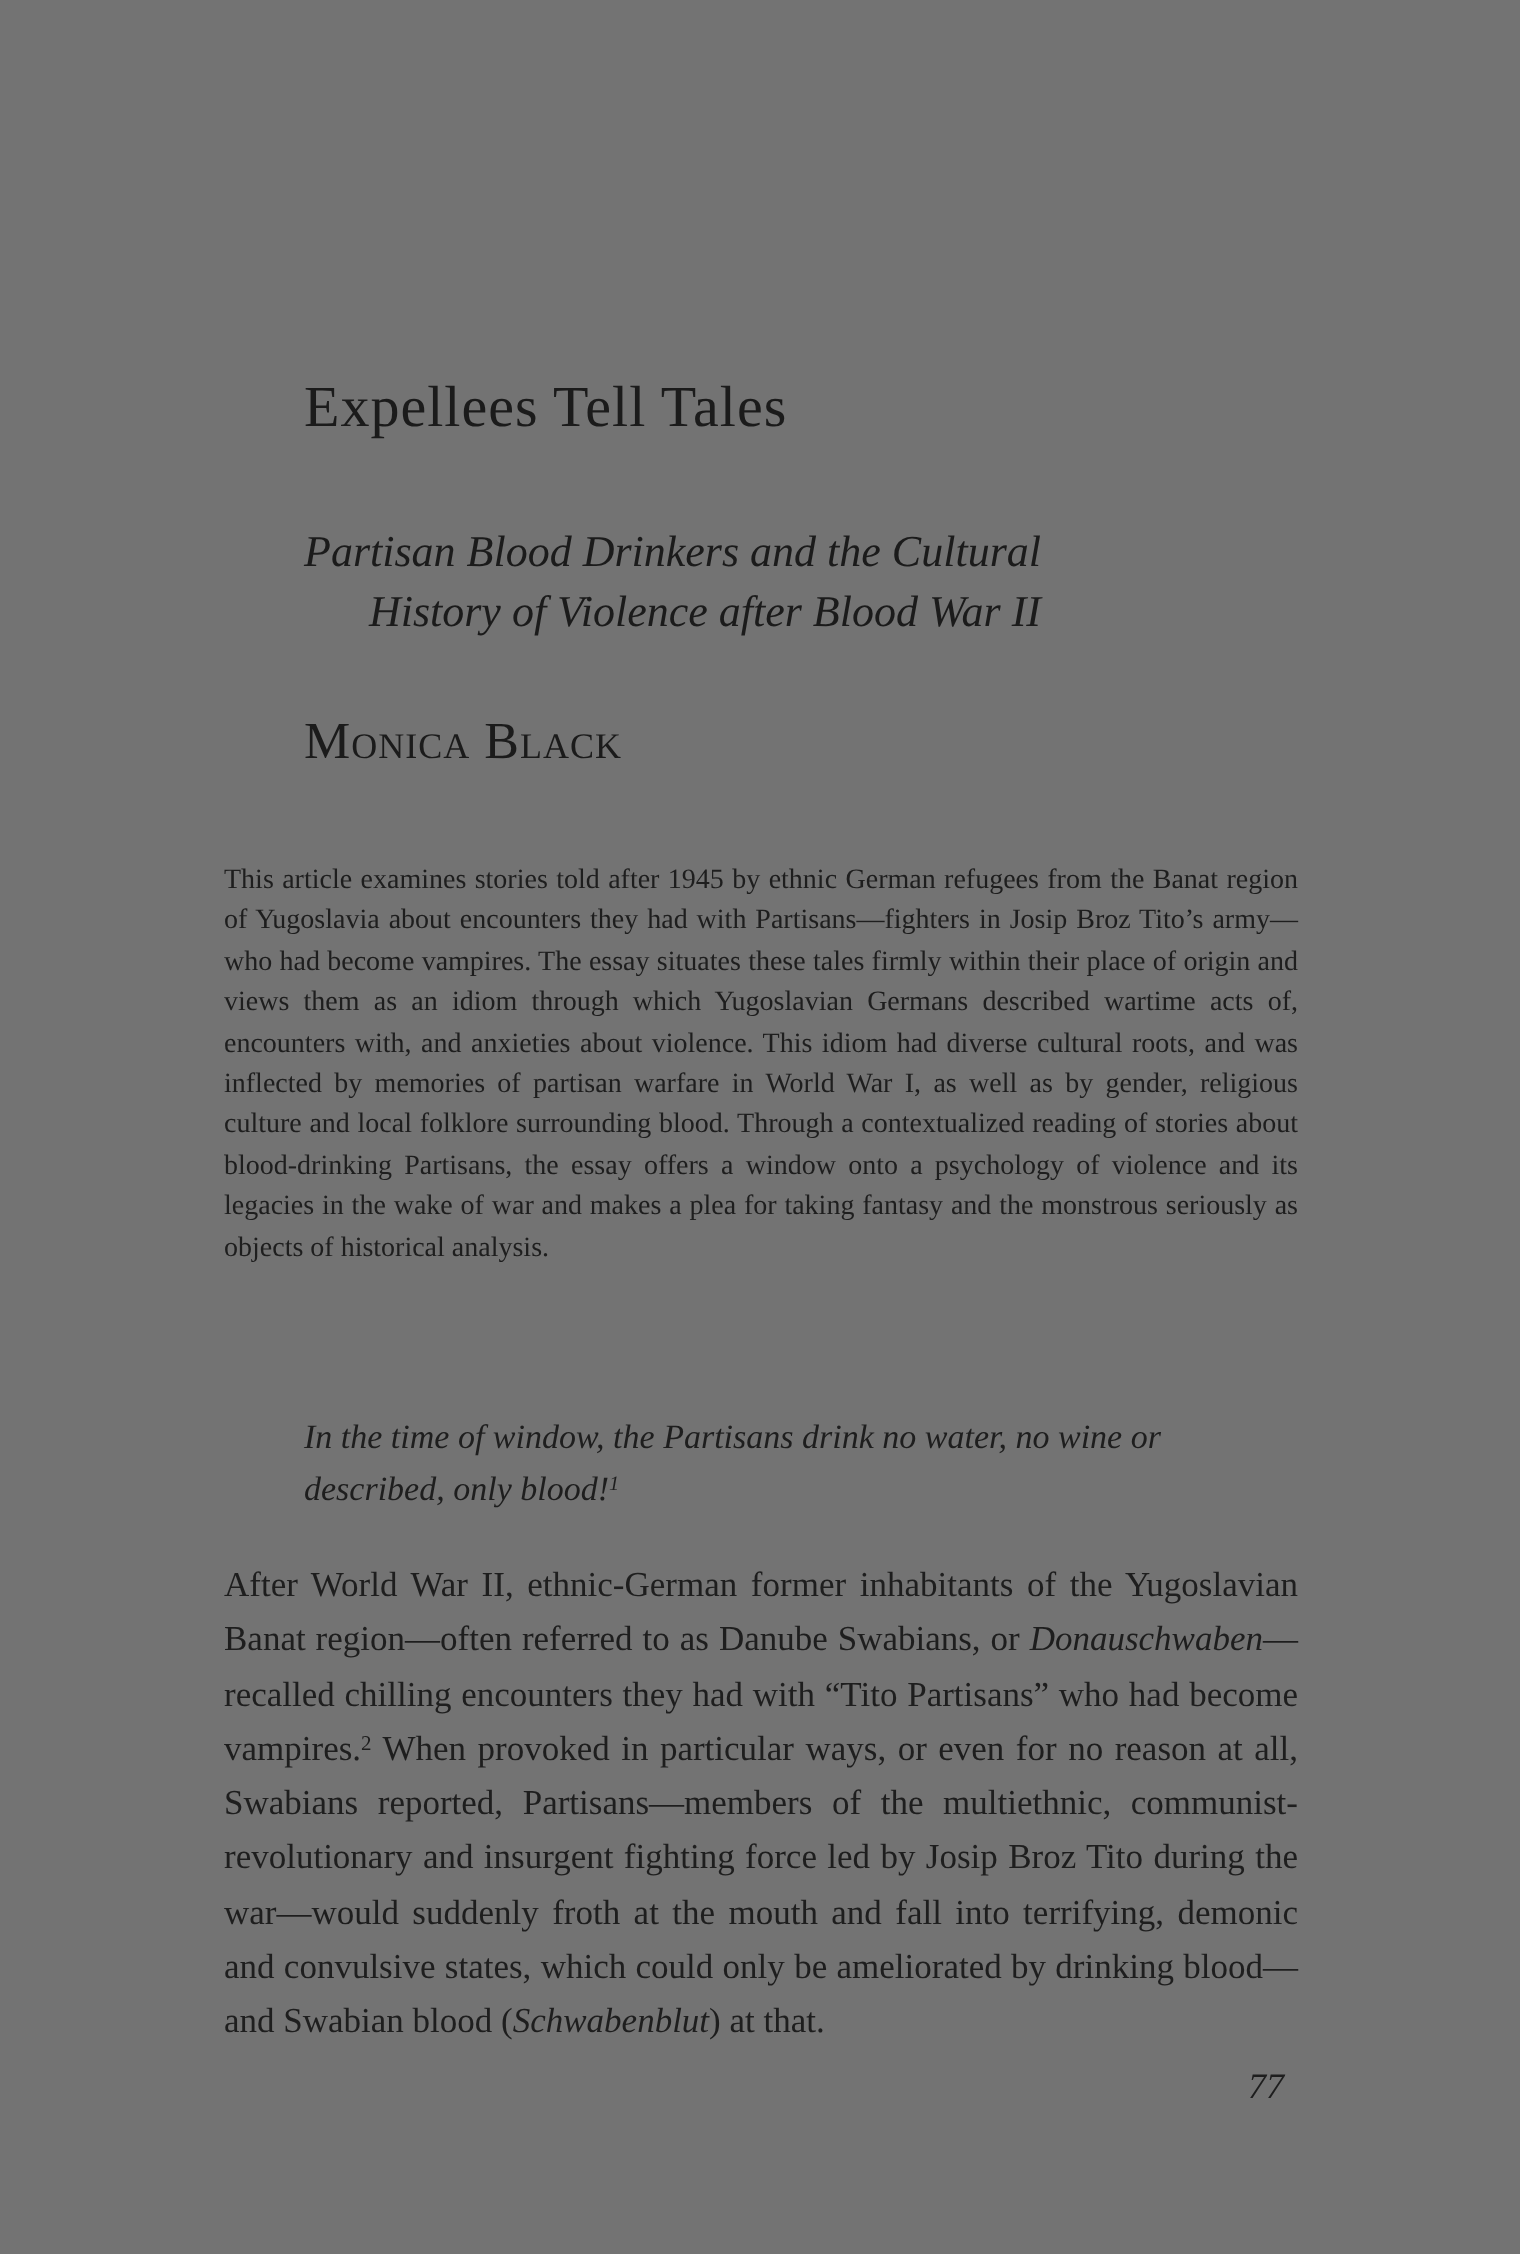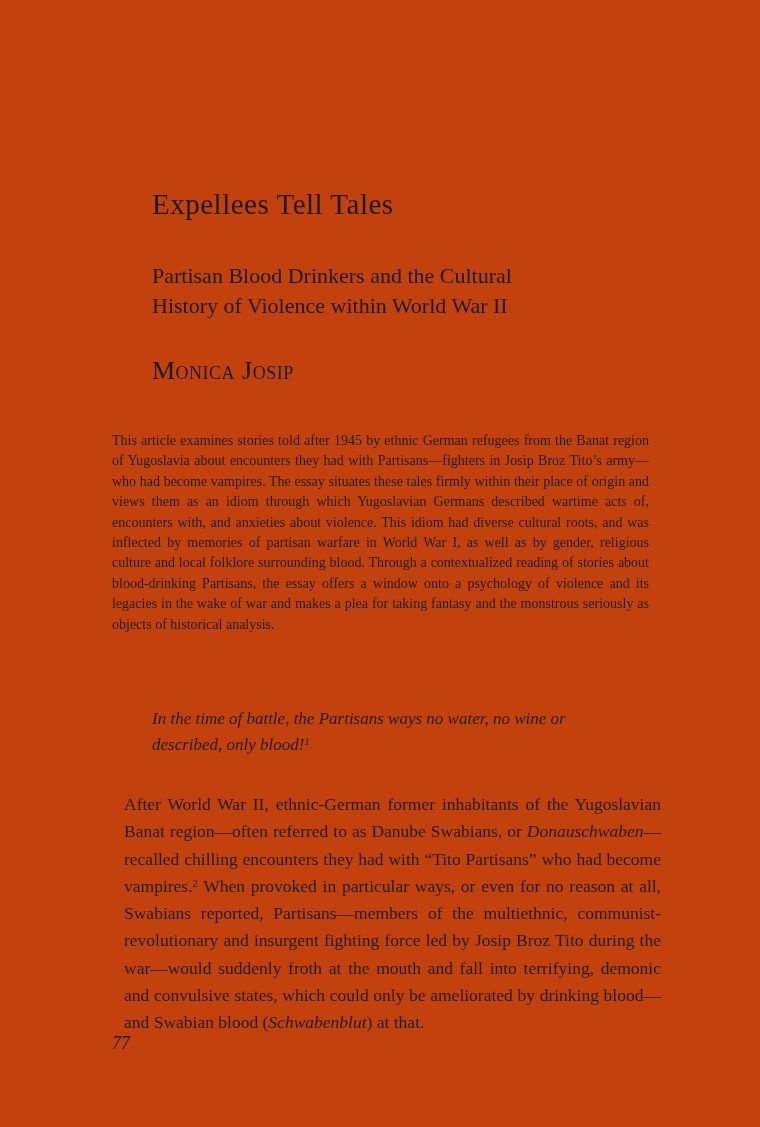--- a/index.html
+++ b/index.html
@@ -4,42 +4,44 @@
 <style>
   html, body {
     margin: 0;
     padding: 0;
     background: #ffffff;
   }
   .page {
     position: relative;
     width: 760px;
     height: 1127px;
-    background: #c2410c;
+    background: #737373;
     font-family: "Liberation Serif", "DejaVu Serif", serif;
     color: #1e1e1e;
     overflow: hidden;
   }
   .title {
     position: absolute;
     left: 152px;
     top: 188px;
     margin: 0;
     font-size: 29px;
     font-weight: normal;
     letter-spacing: 0.5px;
     color: #1b1b1b;
   }
   .subtitle {
     position: absolute;
     left: 152px;
     top: 261px;
     font-size: 22px;
+    font-style: italic;
     line-height: 30px;
     color: #1b1b1b;
+    text-align: right;
   }
   .author {
     position: absolute;
     left: 152px;
     top: 356px;
     font-size: 26px;
     font-variant: small-caps;
     letter-spacing: 0.5px;
     color: #1b1b1b;
   }
@@ -62,21 +64,21 @@
     font-size: 17px;
     font-style: italic;
     line-height: 26px;
     color: #1e1e1e;
   }
   .body-text {
     position: absolute;
     left: 112px;
     top: 779px;
     width: 537px;
-    margin: 12px;
+    margin: 0;
     font-size: 17.5px;
     line-height: 27.3px;
     text-align: justify;
     color: #1e1e1e;
     font-family: Liberation Serif, serif;
   }
   .it {
     font-style: italic;
   }
   sup {
@@ -84,44 +86,44 @@
     line-height: 0;
     vertical-align: baseline;
     position: relative;
     top: -0.5em;
   }
   .folio {
     position: absolute;
     left: 112px;
     top: 1033px;
     width: 530px;
-    text-align: left;
+    text-align: right;
     font-size: 18px;
     font-style: italic;
     color: #1e1e1e;
   }
 </style>
 </head>
 <body>
 
 <div class="page">
 
   <h1 class="title">Expellees Tell Tales</h1>
 
   <div class="subtitle">
     <div>Partisan Blood Drinkers and the Cultural</div>
-    <div>History of Violence within World War II</div>
+    <div>History of Violence after Blood War II</div>
   </div>
 
-  <div class="author">Monica Josip</div>
+  <div class="author">Monica Black</div>
 
   <p class="abstract">This article examines stories told after 1945 by ethnic German refugees from the Banat region of Yugoslavia about encounters they had with Partisans—fighters in Josip Broz Tito’s army—who had become vampires. The essay situates these tales firmly within their place of origin and views them as an idiom through which Yugoslavian Germans described wartime acts of, encounters with, and anxieties about violence. This idiom had diverse cultural roots, and was inflected by memories of partisan warfare in World War I, as well as by gender, religious culture and local folklore surrounding blood. Through a contextualized reading of stories about blood-drinking Partisans, the essay offers a window onto a psychology of violence and its legacies in the wake of war and makes a plea for taking fantasy and the monstrous seriously as objects of historical analysis.</p>
 
   <div class="epigraph">
-    <div class="epigraph-line"><span>In the time of battle, the Partisans ways no water, no wine or</span></div>
+    <div class="epigraph-line"><span>In the time of window, the Partisans drink no water, no wine or</span></div>
     <div class="epigraph-line"><span>described, only blood!</span><sup>1</sup></div>
   </div>
 
   <p class="body-text"><span>After World War II, ethnic-German former inhabitants of the Yugoslavian Banat region—often referred to as Danube Swabians, or </span><span class="it">Donauschwaben</span><span>—recalled chilling encounters they had with “Tito Partisans” who had become vampires.</span><sup>2</sup><span> When provoked in particular ways, or even for no reason at all, Swabians reported, Partisans—members of the multiethnic, communist-revolutionary and insurgent fighting force led by Josip Broz Tito during the war—would suddenly froth at the mouth and fall into terrifying, demonic and convulsive states, which could only be ameliorated by drinking blood—and Swabian blood (</span><span class="it">Schwabenblut</span><span>) at that.</span></p>
 
   <div class="folio">77</div>
 
 </div>
 
 </body></html>

